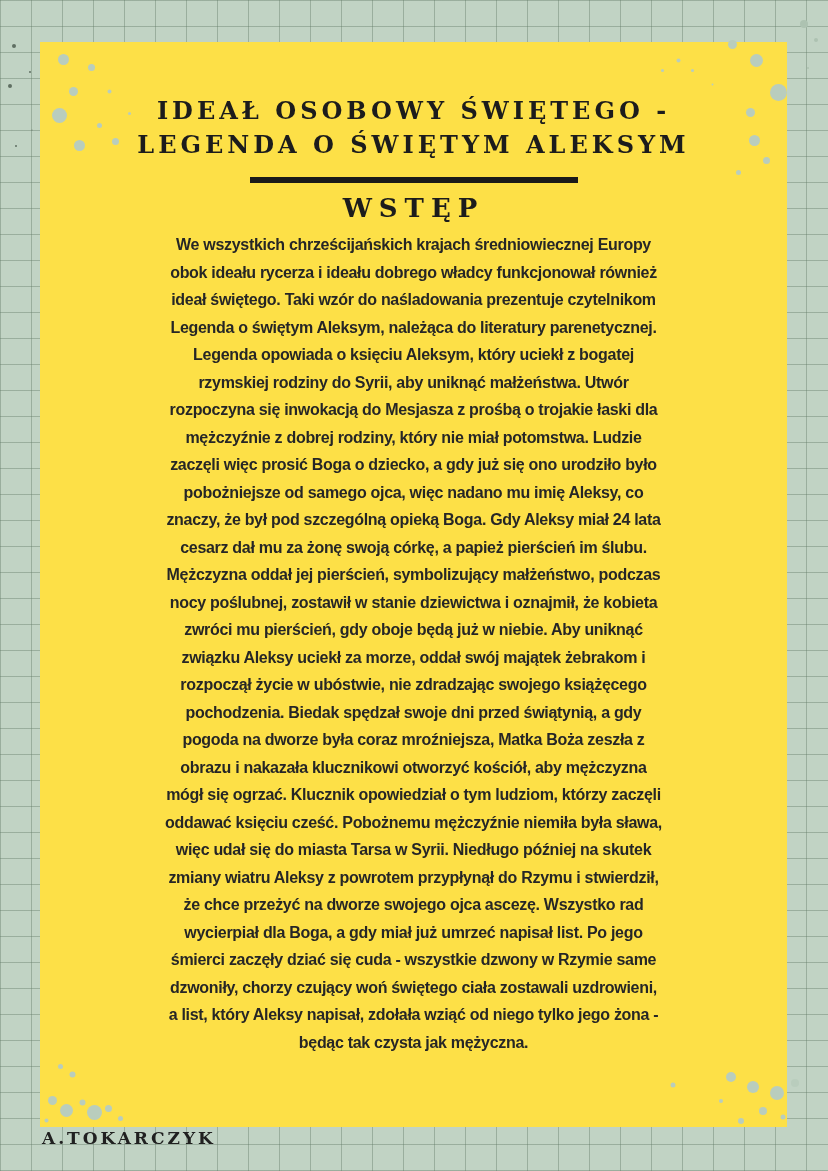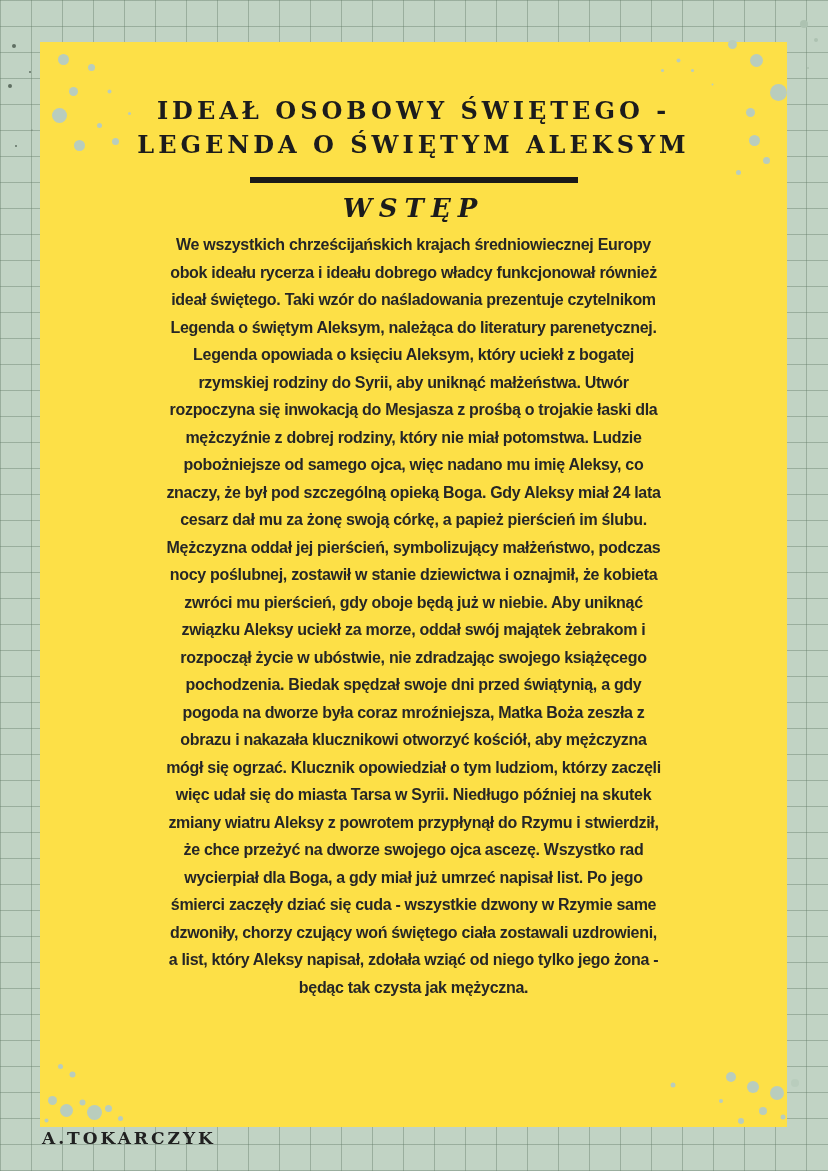--- a/index.html
+++ b/index.html
@@ -37,21 +37,20 @@
     margin: 15px auto 10px auto;
   }
   .section-heading {
     margin: 0;
     text-align: center;
     font-family: "DejaVu Serif", serif;
     font-weight: 700;
     font-size: 26px;
     letter-spacing: 7px;
     color: #1c1c1c;
-    font-style: italic;
   }
   .essay {
     margin: 8px auto 0 auto;
     width: 703px;
     text-align: center;
     font-family: "Liberation Sans", sans-serif;
     font-weight: 700;
     font-size: 16px;
     letter-spacing: -0.3px;
     line-height: 27.5px;
@@ -126,32 +125,34 @@
   <div class="essay">
 
   <div class="line">We wszystkich chrześcijańskich krajach średniowiecznej Europy</div>
       <div class="line">obok ideału rycerza i ideału dobrego władcy funkcjonował również</div>
       <div class="line">ideał świętego. Taki wzór do naśladowania prezentuje czytelnikom</div>
       <div class="line">Legenda o świętym Aleksym, należąca do literatury parenetycznej.</div>
       <div class="line">Legenda opowiada o księciu Aleksym, który uciekł z bogatej</div>
       <div class="line">rzymskiej rodziny do Syrii, aby uniknąć małżeństwa. Utwór</div>
       <div class="line">rozpoczyna się inwokacją do Mesjasza z prośbą o trojakie łaski dla</div>
       <div class="line">mężczyźnie z dobrej rodziny, który nie miał potomstwa. Ludzie</div>
+      <div class="line">zaczęli więc prosić Boga o dziecko, a gdy już się ono urodziło było</div>
       <div class="line">pobożniejsze od samego ojca, więc nadano mu imię Aleksy, co</div>
       <div class="line">znaczy, że był pod szczególną opieką Boga. Gdy Aleksy miał 24 lata</div>
       <div class="line">cesarz dał mu za żonę swoją córkę, a papież pierścień im ślubu.</div>
       <div class="line">Mężczyzna oddał jej pierścień, symbolizujący małżeństwo, podczas</div>
       <div class="line">nocy poślubnej, zostawił w stanie dziewictwa i oznajmił, że kobieta</div>
       <div class="line">zwróci mu pierścień, gdy oboje będą już w niebie. Aby uniknąć</div>
       <div class="line">związku Aleksy uciekł za morze, oddał swój majątek żebrakom i</div>
       <div class="line">rozpoczął życie w ubóstwie, nie zdradzając swojego książęcego</div>
       <div class="line">pochodzenia. Biedak spędzał swoje dni przed świątynią, a gdy</div>
       <div class="line">pogoda na dworze była coraz mroźniejsza, Matka Boża zeszła z</div>
       <div class="line">obrazu i nakazała klucznikowi otworzyć kościół, aby mężczyzna</div>
       <div class="line">mógł się ogrzać. Klucznik opowiedział o tym ludziom, którzy zaczęli</div>
+      <div class="line">oddawać księciu cześć. Pobożnemu mężczyźnie niemiła była sława,</div>
       <div class="line">więc udał się do miasta Tarsa w Syrii. Niedługo później na skutek</div>
       <div class="line">zmiany wiatru Aleksy z powrotem przypłynął do Rzymu i stwierdził,</div>
       <div class="line">że chce przeżyć na dworze swojego ojca ascezę. Wszystko rad</div>
       <div class="line">wycierpiał dla Boga, a gdy miał już umrzeć napisał list. Po jego</div>
       <div class="line">śmierci zaczęły dziać się cuda - wszystkie dzwony w Rzymie same</div>
       <div class="line">dzwoniły, chorzy czujący woń świętego ciała zostawali uzdrowieni,</div>
       <div class="line">a list, który Aleksy napisał, zdołała wziąć od niego tylko jego żona -</div>
       <div class="line">będąc tak czysta jak mężyczna.</div>
     </div>
 </div>

